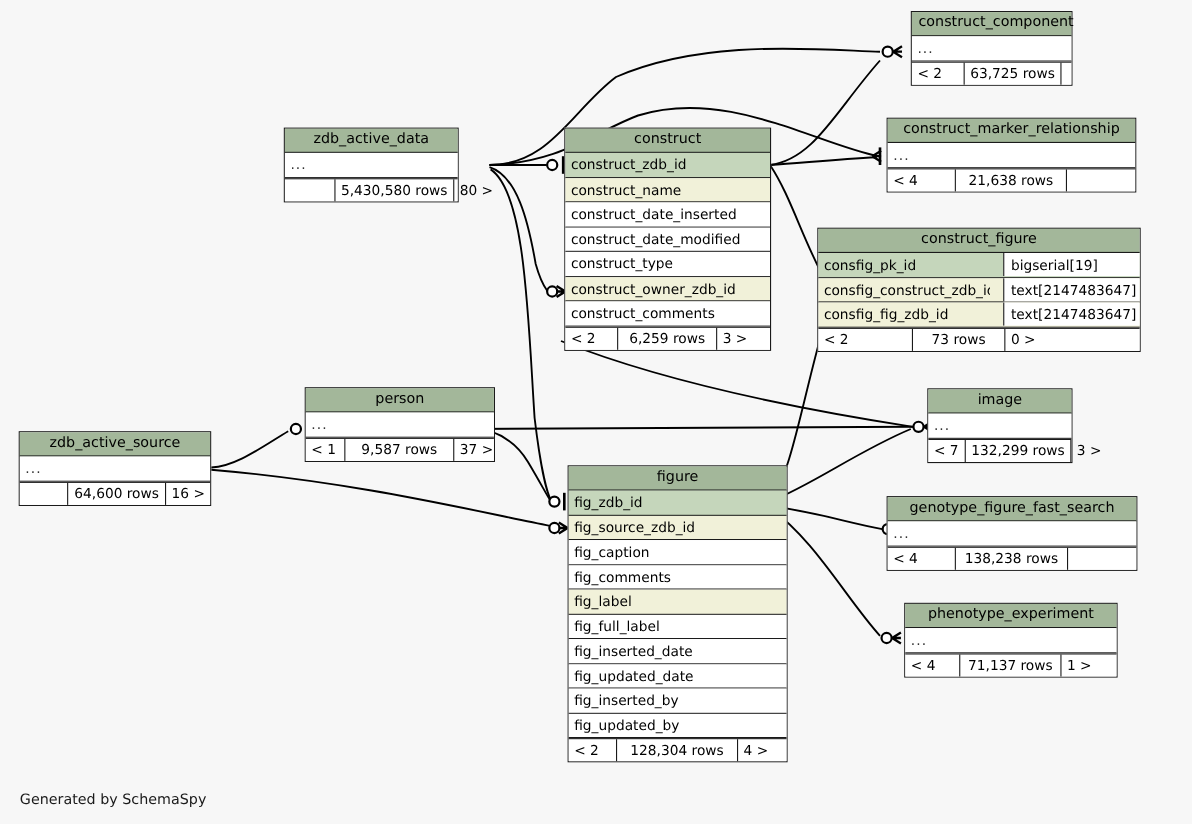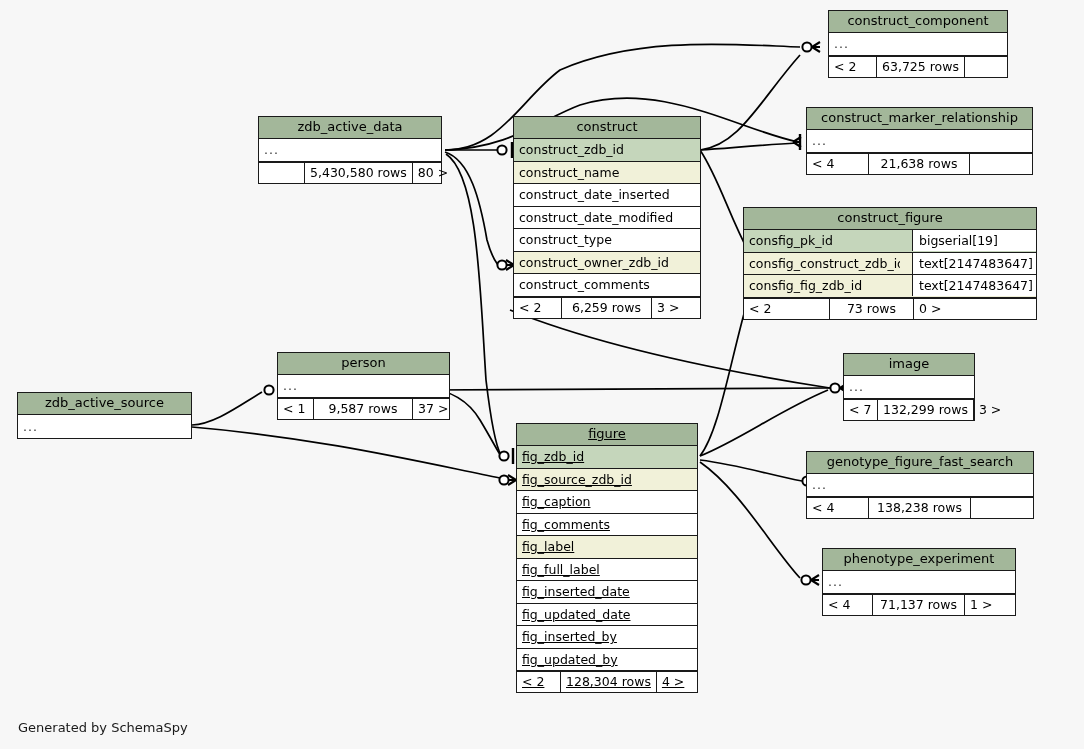--- a/index.html
+++ b/index.html
@@ -182,21 +182,21 @@
       <path d="M762,291 L770,286 M762,291 L770,296 M762,291 L770,291"></path>
       <path d="M840,388 L848,383 M840,388 L848,393 M840,388 L848,388"></path>
       <path d="M812,481 L820,476 M812,481 L820,486 M812,481 L820,481"></path>
       <path d="M811,580 L819,575 M811,580 L819,585 M811,580 L819,580"></path>
 
       <path d="M514,265 L506,260 M514,265 L506,270 M514,265 L506,265"></path>
       <path d="M516,480 L508,475 M516,480 L508,485 M516,480 L508,480"></path>
     </g>
   </svg>
 
-  <div class="tbl" style="left:258px; top:116px; width:184px;">
+  <div class="tbl" style="left:258px; top:116px; width:159px;">
     <div class="title">zdb_active_data</div>
     <div class="rowline r-ellipsis">
       <div class="col-name">...</div>
     </div>
     <div class="footer">
       <div class="f-left" style="width:46px;"></div>
       <div class="f-mid">5,430,580 rows</div>
       <div class="f-right" style="width:38px;">80 &gt;</div>
     </div>
   </div>
@@ -224,21 +224,21 @@
     <div class="rowline r-plain">
       <div class="col-name">construct_comments</div>
     </div>
     <div class="footer">
       <div class="f-left" style="width:48px;">&lt; 2</div>
       <div class="f-mid">6,259 rows</div>
       <div class="f-right" style="width:48px;">3 &gt;</div>
     </div>
   </div>
 
-  <div class="tbl" style="left:828px; top:10px; width:180px;">
+  <div class="tbl" style="left:828px; top:10px; width:147px;">
     <div class="title">construct_component</div>
     <div class="rowline r-ellipsis">
       <div class="col-name">...</div>
     </div>
     <div class="footer">
       <div class="f-left" style="width:48px;">&lt; 2</div>
       <div class="f-mid">63,725 rows</div>
       <div class="f-right" style="width:46px;"></div>
     </div>
   </div>
@@ -286,35 +286,40 @@
       <div class="f-mid">9,587 rows</div>
       <div class="f-right" style="width:36px;">37 &gt;</div>
     </div>
   </div>
 
   <div class="tbl" style="left:17px; top:392px; width:175px;">
     <div class="title">zdb_active_source</div>
     <div class="rowline r-ellipsis">
       <div class="col-name">...</div>
     </div>
+    <div class="footer">
+      <div class="f-left" style="width:44px;"></div>
+      <div class="f-mid">64,600 rows</div>
+      <div class="f-right" style="width:40px;">16 &gt;</div>
+    </div>
   </div>
 
   <div class="tbl" style="left:843px; top:353px; width:132px;">
     <div class="title">image</div>
     <div class="rowline r-ellipsis">
       <div class="col-name">...</div>
     </div>
     <div class="footer">
       <div class="f-left" style="width:34px;">&lt; 7</div>
       <div class="f-mid">132,299 rows</div>
       <div class="f-right" style="width:30px;">3 &gt;</div>
     </div>
   </div>
 
-  <div class="tbl" style="left:516px; top:423px; width:182px;text-decoration:underline;">
+  <div class="tbl" style="left:516px; top:423px; width:200px;">
     <div class="title">figure</div>
     <div class="rowline r-pk">
       <div class="col-name">fig_zdb_id</div>
     </div>
     <div class="rowline r-fk">
       <div class="col-name">fig_source_zdb_id</div>
     </div>
     <div class="rowline r-plain">
       <div class="col-name">fig_caption</div>
     </div>

